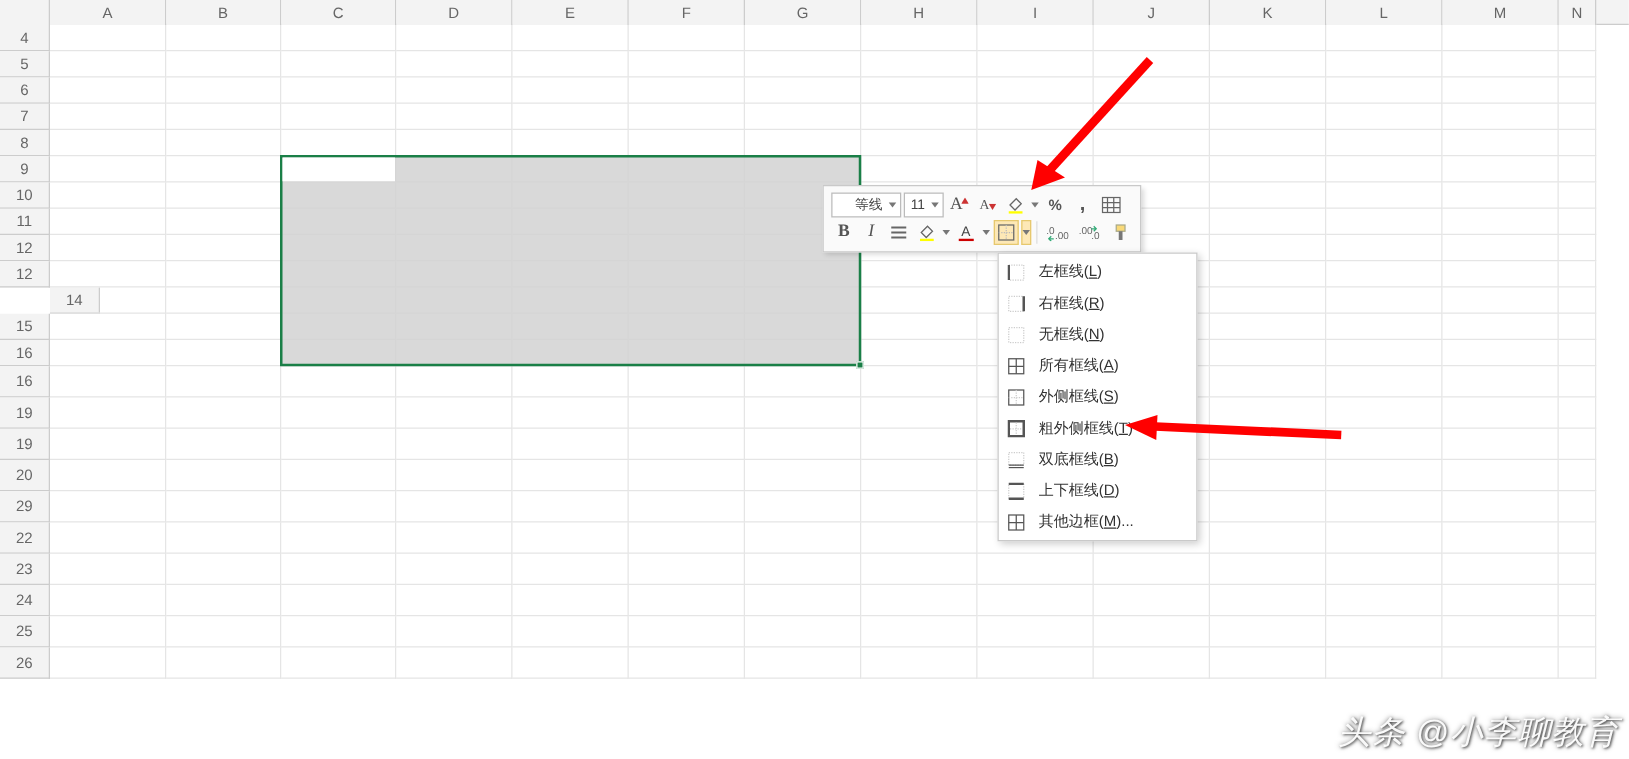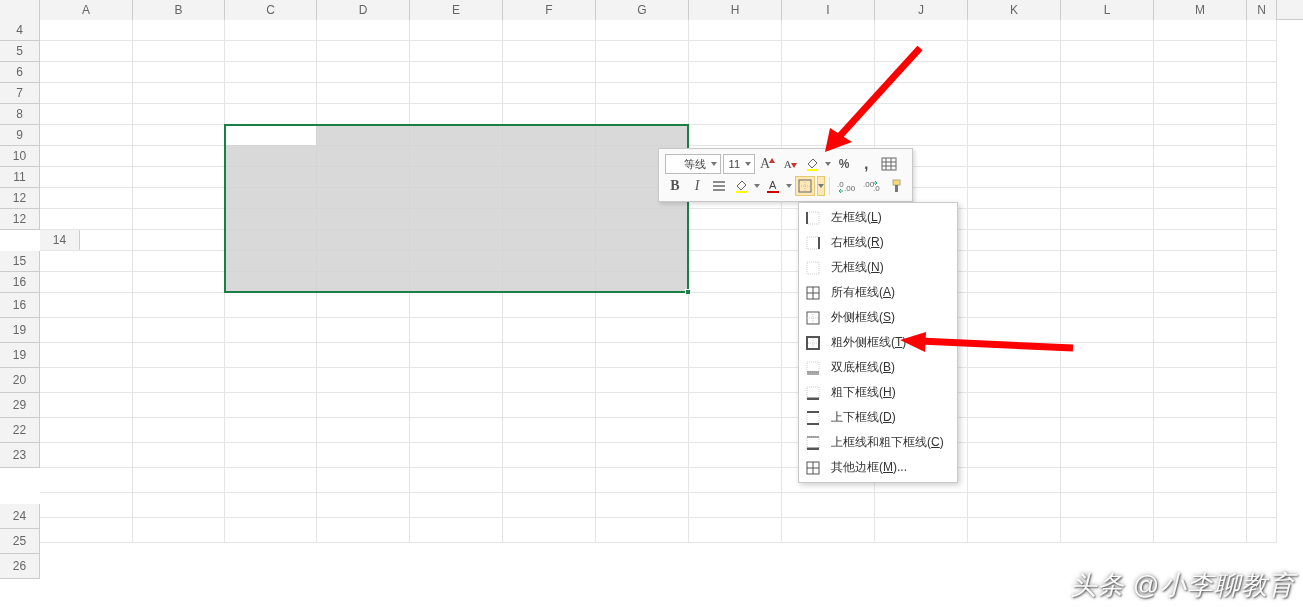--- a/index.html
+++ b/index.html
@@ -85,21 +85,21 @@
       <div class="rh" style="height: 21px; line-height: 21px; margin-left: 40px;">14</div>
       <div class="rh" style="height: 21px; line-height: 21px;">15</div>
       <div class="rh" style="height: 21px; line-height: 21px;">16</div>
       <div class="rh" style="height: 25px; line-height: 25px;">16</div>
       <div class="rh" style="height: 25px; line-height: 25px;">19</div>
       <div class="rh" style="height: 25px; line-height: 25px;">19</div>
       <div class="rh" style="height: 25px; line-height: 25px;">20</div>
       <div class="rh" style="height: 25px; line-height: 25px;">29</div>
       <div class="rh" style="height: 25px; line-height: 25px;">22</div>
       <div class="rh" style="height: 25px; line-height: 25px;">23</div>
-      <div class="rh" style="height: 25px; line-height: 25px; margin-top: 36px;">24</div>
+      <div class="rh" style="height: 25px; line-height: 25px;">24</div>
       <div class="rh" style="height: 25px; line-height: 25px;">25</div>
       <div class="rh" style="height: 25px; line-height: 25px;">26</div>
     </div>
   <div class="cells" id="cells">
       <div class="row" style="height: 21px;">
         <div class="cell" style="width: 93px;"></div>
         <div class="cell" style="width: 92px;"></div>
         <div class="cell" style="width: 92px;"></div>
         <div class="cell" style="width: 93px;"></div>
         <div class="cell" style="width: 93px;"></div>
@@ -650,44 +650,25 @@
           <line x1="1" y1="11" x2="13" y2="11" stroke="#555"></line>
           <line x1="1" y1="13" x2="13" y2="13" stroke="#555"></line>
         </svg>
       </span>
       <span class="bm-label">双底框线(<u>B</u>)</span>
     </div>
     <div class="bm-item">
       <span class="bm-icon">
         <svg width="14" height="14">
           <rect x="1" y="1" width="12" height="12" fill="none" stroke="#ccc" stroke-dasharray="1 1"></rect>
-          <line x1="1" y1="13" x2="13" y2="13" stroke="#555" stroke-width="3"></line>
-        </svg>
-      </span>
-      <span class="bm-label">粗下框线(<u>H</u>)</span>
-    </div>
-    <div class="bm-item">
-      <span class="bm-icon">
-        <svg width="14" height="14">
-          <rect x="1" y="1" width="12" height="12" fill="none" stroke="#ccc" stroke-dasharray="1 1"></rect>
           <line x1="1" y1="1" x2="13" y2="1" stroke="#555" stroke-width="2"></line>
           <line x1="1" y1="13" x2="13" y2="13" stroke="#555" stroke-width="2"></line>
         </svg>
       </span>
       <span class="bm-label">上下框线(<u>D</u>)</span>
-    </div>
-    <div class="bm-item">
-      <span class="bm-icon">
-        <svg width="14" height="14">
-          <rect x="1" y="1" width="12" height="12" fill="none" stroke="#ccc" stroke-dasharray="1 1"></rect>
-          <line x1="1" y1="1" x2="13" y2="1" stroke="#555"></line>
-          <line x1="1" y1="13" x2="13" y2="13" stroke="#555" stroke-width="3"></line>
-        </svg>
-      </span>
-      <span class="bm-label">上框线和粗下框线(<u>C</u>)</span>
     </div>
     <div class="bm-item">
       <span class="bm-icon">
         <svg width="14" height="14">
           <rect x="1" y="1" width="12" height="12" fill="none" stroke="#555"></rect>
           <line x1="7" y1="1" x2="7" y2="13" stroke="#555"></line>
           <line x1="1" y1="7" x2="13" y2="7" stroke="#555"></line>
         </svg>
       </span>
       <span class="bm-label">其他边框(<u>M</u>)...</span>

